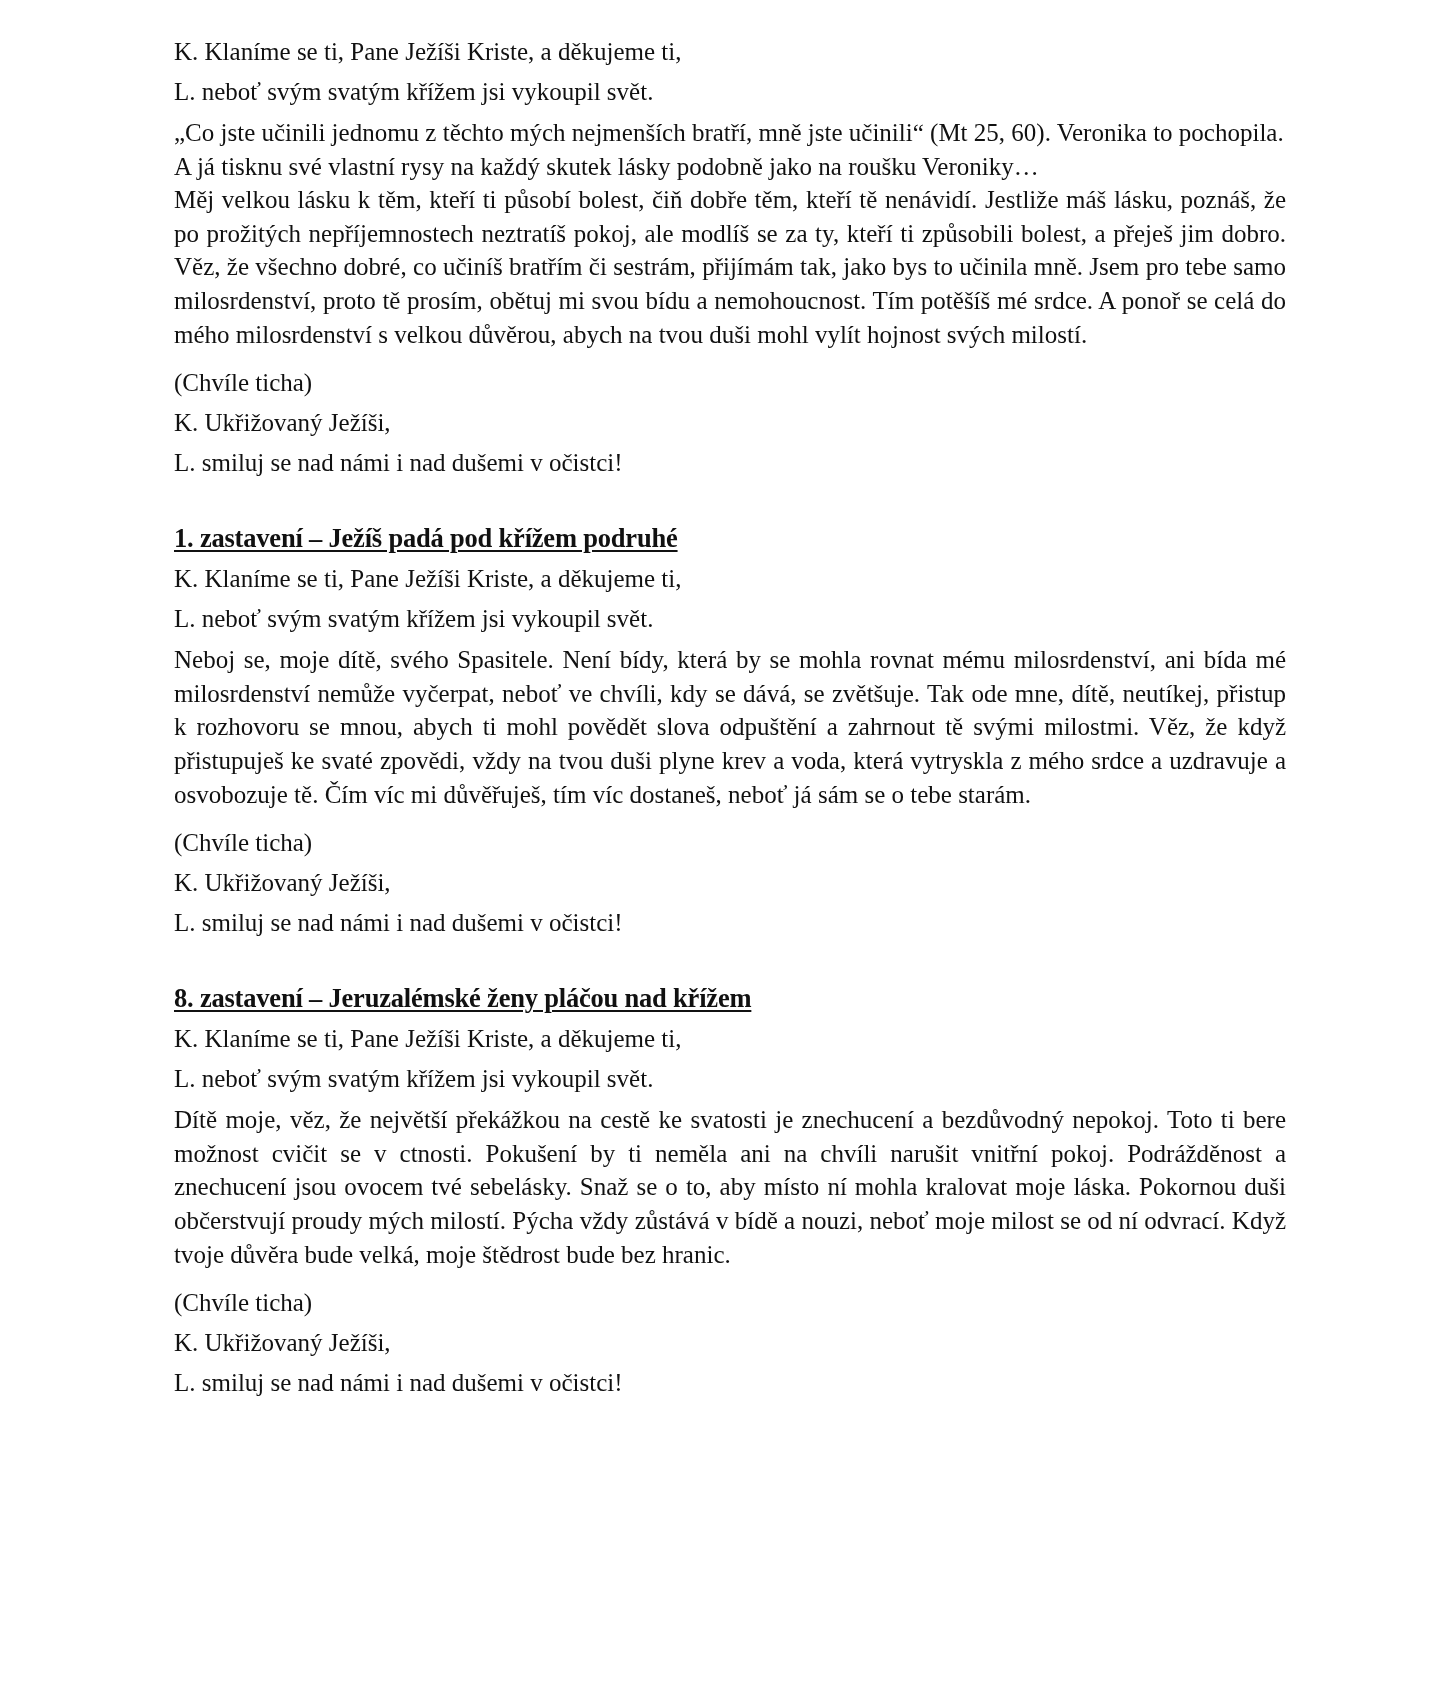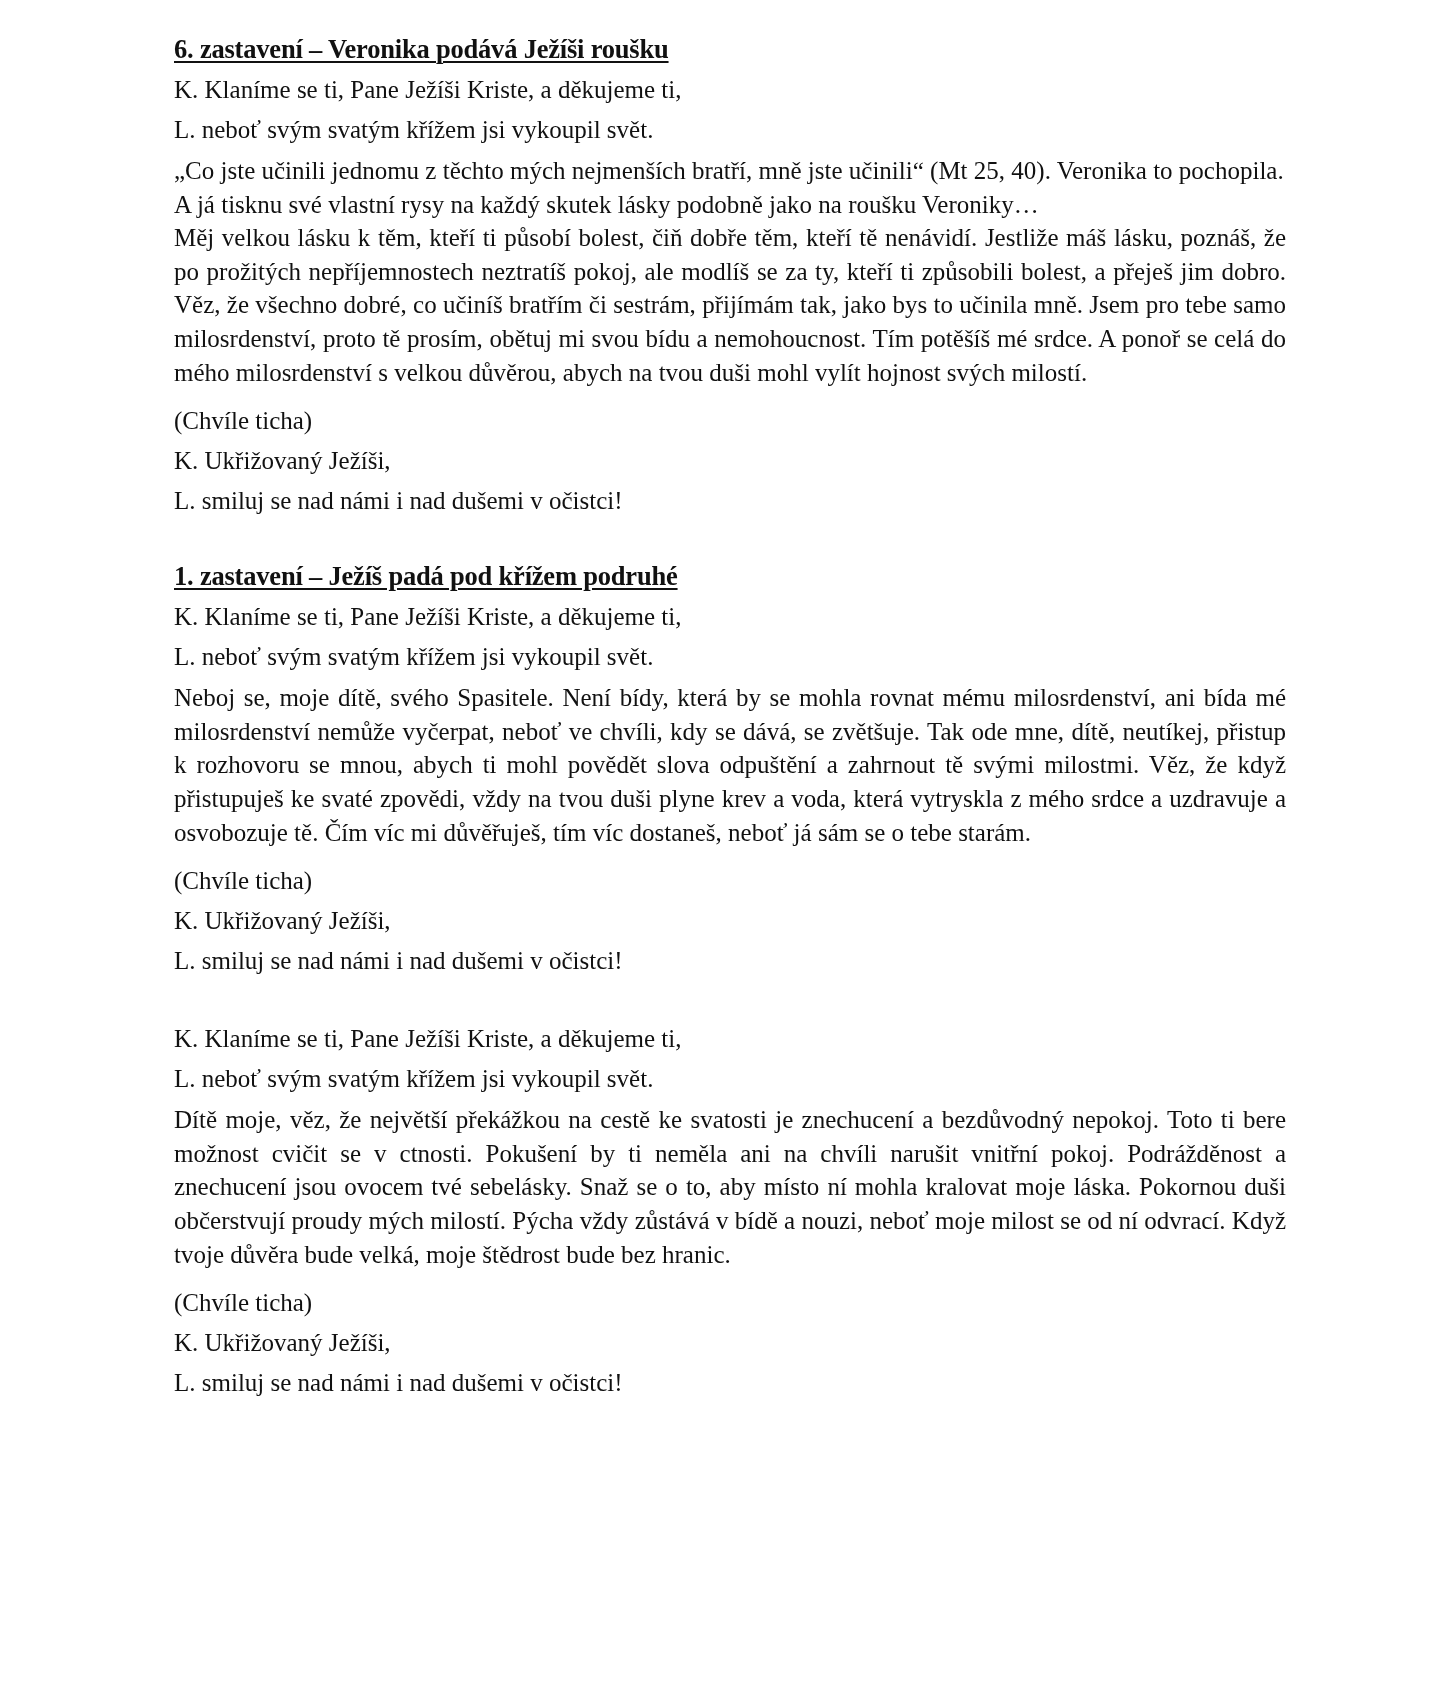--- a/index.html
+++ b/index.html
@@ -58,45 +58,45 @@
     .after {
       margin-top: 12px;
     }
   </style>
 </head>
 <body>
 
 <div class="page">
 
   <section class="station">
-    <h2 class="heading">6. zastavení – Veronika podává Ježíši roušku</h2>
     <p class="verse">K. Klaníme se ti, Pane Ježíši Kriste, a děkujeme ti,</p>
     <p class="verse">L. neboť svým svatým křížem jsi vykoupil svět.</p>
     <div class="body-block">
-      <p class="ragged">„Co jste učinili jednomu z těchto mých nejmenších bratří, mně jste učinili“ (Mt 25, 40).  Veronika to pochopila. A já tisknu své vlastní rysy na každý skutek lásky podobně jako na roušku Veroniky…</p>
+      <p class="ragged">„Co jste učinili jednomu z těchto mých nejmenších bratří, mně jste učinili“ (Mt 25, 60).  Veronika to pochopila. A já tisknu své vlastní rysy na každý skutek lásky podobně jako na roušku Veroniky…</p>
       <p>Měj velkou lásku k těm, kteří ti působí bolest, čiň dobře těm, kteří tě nenávidí. Jestliže máš lásku, poznáš, že po prožitých nepříjemnostech neztratíš pokoj, ale modlíš se za ty, kteří ti způsobili bolest, a přeješ jim dobro. Věz, že všechno dobré, co učiníš bratřím či sestrám, přijímám tak, jako bys to učinila mně. Jsem pro tebe samo milosrdenství, proto tě prosím, obětuj mi svou bídu a nemohoucnost. Tím potěšíš mé srdce. A ponoř se celá do mého milosrdenství s velkou důvěrou, abych na tvou duši mohl vylít hojnost svých milostí.</p>
     </div>
     <p class="verse after">(Chvíle ticha)</p>
     <p class="verse">K. Ukřižovaný Ježíši,</p>
     <p class="verse">L. smiluj se nad námi i nad dušemi v očistci!</p>
   </section>
 
   <section class="station">
     <h2 class="heading">1. zastavení – Ježíš padá pod křížem podruhé</h2>
     <p class="verse">K. Klaníme se ti, Pane Ježíši Kriste, a děkujeme ti,</p>
     <p class="verse">L. neboť svým svatým křížem jsi vykoupil svět.</p>
     <div class="body-block">
       <p>Neboj se, moje dítě, svého Spasitele. Není bídy, která by se mohla rovnat mému milosrdenství, ani bída mé milosrdenství nemůže vyčerpat, neboť ve chvíli, kdy se dává, se zvětšuje. Tak ode mne, dítě, neutíkej, přistup k rozhovoru se mnou, abych ti mohl povědět slova odpuštění a zahrnout tě svými milostmi. Věz, že když přistupuješ ke svaté zpovědi, vždy na tvou duši plyne krev a voda, která vytryskla z mého srdce a uzdravuje a osvobozuje tě. Čím víc mi důvěřuješ, tím víc dostaneš, neboť já sám se o tebe starám.</p>
     </div>
     <p class="verse after">(Chvíle ticha)</p>
     <p class="verse">K. Ukřižovaný Ježíši,</p>
     <p class="verse">L. smiluj se nad námi i nad dušemi v očistci!</p>
   </section>
 
   <section class="station">
+    <h2 class="heading">8. zastavení – Jeruzalémské ženy pláčou nad křížem</h2>
     <p class="verse">K. Klaníme se ti, Pane Ježíši Kriste, a děkujeme ti,</p>
     <p class="verse">L. neboť svým svatým křížem jsi vykoupil svět.</p>
     <div class="body-block">
       <p>Dítě moje, věz, že největší překážkou na cestě ke svatosti je znechucení a bezdůvodný nepokoj. Toto ti bere možnost cvičit se v ctnosti. Pokušení by ti neměla ani na chvíli narušit vnitřní pokoj. Podrážděnost a znechucení jsou ovocem tvé sebelásky. Snaž se o to, aby místo ní mohla kralovat moje láska. Pokornou duši občerstvují proudy mých milostí. Pýcha vždy zůstává v bídě a nouzi, neboť moje milost se od ní odvrací. Když tvoje důvěra bude velká, moje štědrost bude bez hranic.</p>
     </div>
     <p class="verse after">(Chvíle ticha)</p>
     <p class="verse">K. Ukřižovaný Ježíši,</p>
     <p class="verse">L. smiluj se nad námi i nad dušemi v očistci!</p>
   </section>
 

